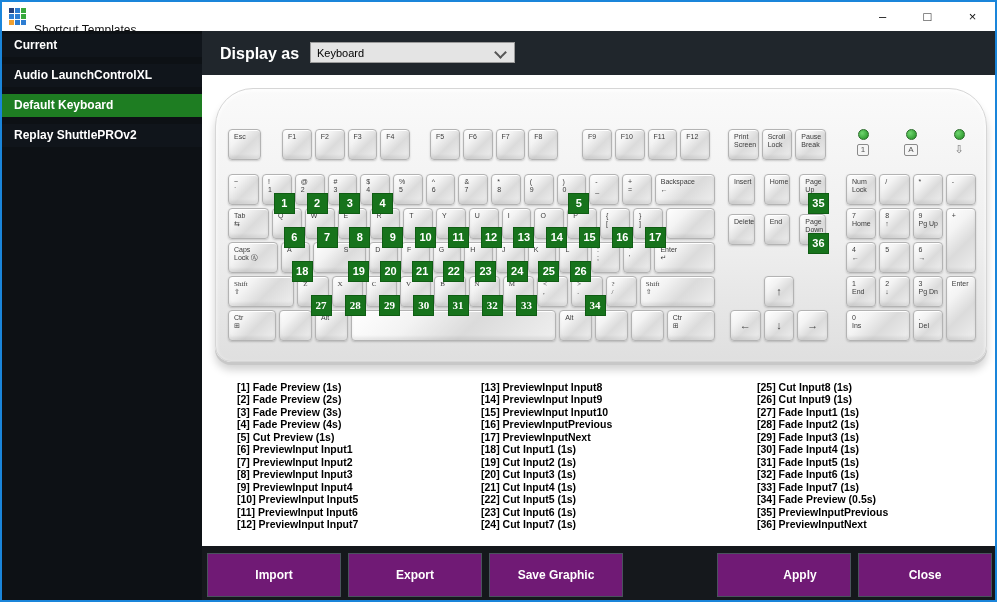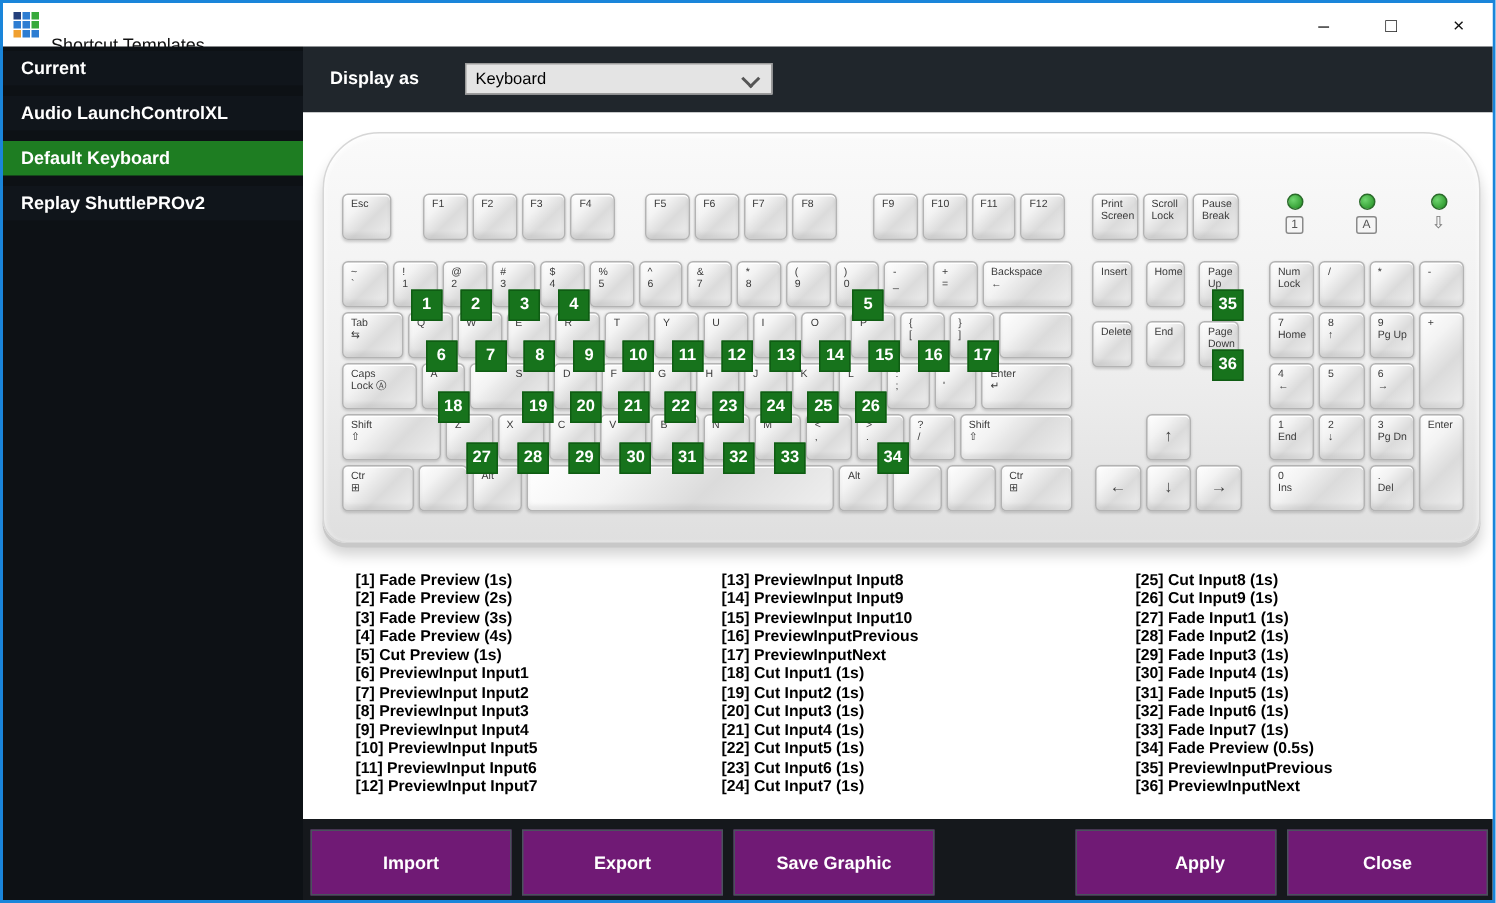--- a/index.html
+++ b/index.html
@@ -15,21 +15,21 @@
   .wctrls{margin-left:auto;display:flex;height:29px;}
   .wbtn{width:45px;height:29px;display:flex;align-items:center;justify-content:center;font-size:13px;color:#111;cursor:default;}
 
   
   .sidebar{position:absolute;top:29px;left:0;width:200px;bottom:0;background:#0d1115;padding-top:3px;box-sizing:border-box;}
   .sitem{height:23px;line-height:23px;margin-bottom:7px;padding-left:12px;color:#fff;font-size:12px;font-weight:bold;background:#10151b;}
   .sitem.selected{background:var(--selected-green,#1e7d22);}
 
   
   .header{position:absolute;top:29px;left:200px;right:0;height:44px;background:#20262c;}
-  .displayas{position:absolute;left:18px;top:14px;color:#fff;font-size:12px;font-weight:bold;}
+  .displayas{position:absolute;left:18px;top:14px;color:#fff;font-size:16px;font-weight:bold;}
   .combo{position:absolute;left:108px;top:11px;width:205px;height:21px;background:#e4e4e4;border:1px solid #9b9b9b;
          box-sizing:border-box;display:flex;align-items:center;font-size:11px;color:#000;padding-left:6px;}
   .combo .chev{position:absolute;right:9px;top:5px;width:7px;height:7px;border-right:2px solid #555;border-bottom:2px solid #555;transform:rotate(45deg);}
 
   
   .content{position:absolute;top:73px;left:200px;right:0;bottom:54px;background:#fff;}
 
   
   .kb{position:absolute;left:13px;top:13px;width:770px;height:272px;
       background:linear-gradient(180deg,#fafafa 0%,#efefef 55%,#dfdfdf 100%);
@@ -360,21 +360,21 @@
           </div>
           <div class="key" style="flex-grow: 1; flex-basis: 0px;">
             <div class="klabel">"
 '</div>
           </div>
           <div class="key" style="flex-grow: 2.2; flex-basis: 0px;">
             <div class="klabel">Enter
 ↵</div>
           </div>
         </div>
-        <div class="krow" style="top: 187px;">
+        <div class="krow" style="top: 187px; font-family: Liberation Serif, serif;">
           <div class="key" style="flex-grow: 2.2; flex-basis: 0px;">
             <div class="klabel">Shift
 ⇧</div>
           </div>
           <div class="key" style="flex-grow: 1; flex-basis: 0px;">
             <div class="klabel">Z</div>
             <div class="badge">27</div>
           </div>
           <div class="key" style="flex-grow: 1; flex-basis: 0px;">
             <div class="klabel">X</div>

